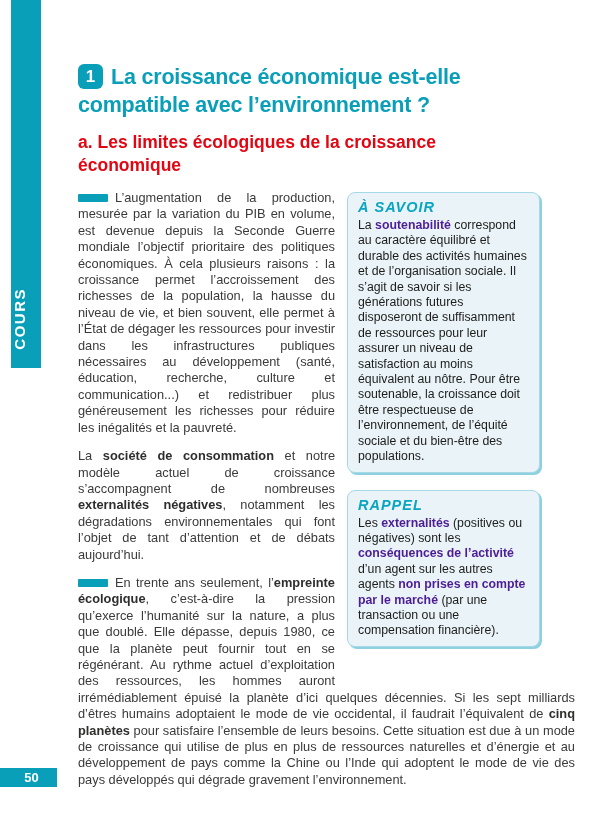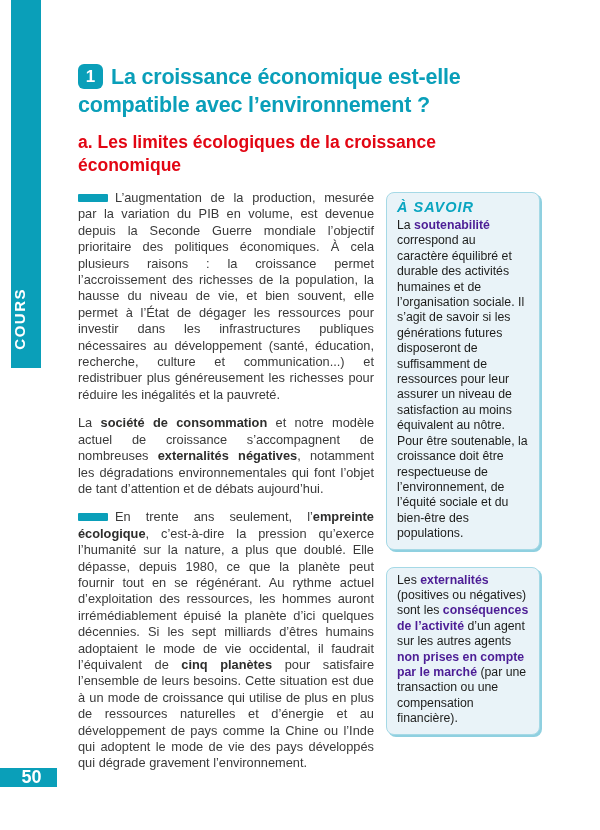--- a/index.html
+++ b/index.html
@@ -18,21 +18,21 @@
   .side-bar .label{
     position:absolute;bottom:18px;left:0;width:30px;
     writing-mode:vertical-rl;transform:rotate(180deg);
     color:#ffffff;font-weight:bold;font-size:15px;letter-spacing:1.5px;
     text-align:center;
   }
 
   
   .pagenum-strip{
     position:absolute;left:0;top:768px;width:57px;height:19px;
-    background:#0a9fb9;color:#ffffff;font-weight:bold;font-size:18px;
+    background:#0a9fb9;color:#ffffff;font-weight:bold;font-size:13px;
     line-height:19px;text-align:center;padding-left:6px;box-sizing:border-box;
   }
 
   .content{position:absolute;left:78px;top:64px;width:497px;}
 
   h1.title{
     margin:0 0 10px 0;width:470px;
     color:#0a9fb9;font-size:21.5px;line-height:27.5px;font-weight:bold;
     letter-spacing:-0.2px;
   }
@@ -52,21 +52,21 @@
     hyphens:auto;-webkit-hyphens:auto;
   }
   .article p b{color:#2e2e2d;}
   .marker{
     display:inline-block;width:30px;height:8px;background:#0a9fb9;
     margin-right:7px;border-radius:1px;
   }
 
   
   .sideboxes{
-    float:right;width:154px;margin:2px 35px 10px 12px;
+    float:right;width:193px;margin:2px 35px 10px 12px;
   }
   .infobox{
     background:#e9f3f8;border:1px solid #a5d9e6;border-radius:8px;
     box-shadow:2px 2px 0 #8fd0e0;
     padding:5px 10px 7px 10px;box-sizing:border-box;margin-bottom:17px;
   }
   .infobox .box-title{
     color:#0aa5c0;font-weight:bold;font-style:italic;
     font-size:14.5px;line-height:18px;letter-spacing:1px;margin-bottom:2px;
   }
@@ -95,20 +95,21 @@
     <h2 class="subtitle">a. Les limites écologiques de la croissance économique</h2>
 
     <div class="article">
 
       <div class="sideboxes">
         <div class="infobox">
           <div class="box-title">À SAVOIR</div>
           <div class="box-text"><span>La </span><b>soutenabilité</b><span> correspond au caractère équilibré et durable des activités humaines et de l’organisation sociale. Il s’agit de savoir si les générations futures disposeront de suffisamment de ressources pour leur assurer un niveau de satisfaction au moins équivalent au nôtre. Pour être soutenable, la croissance doit être respectueuse de l’environnement, de l’équité sociale et du bien-être des populations.</span></div>
         </div>
         <div class="infobox">
+          <div class="box-title">RAPPEL</div>
           <div class="box-text"><span>Les </span><b>externalités</b><span> (positives ou négatives) sont les </span><b>conséquences de l’activité</b><span> d’un agent sur les </span><span>autres agents </span><b>non prises en compte par le marché</b><span> (par une transaction ou une compensation financière).</span></div>
         </div>
       </div>
 
       <p><span class="marker"></span><span>L’augmentation de la production, mesurée par la variation du PIB en volume, est devenue depuis la Seconde Guerre mondiale l’objectif prioritaire des politiques économiques. À cela plusieurs raisons : la croissance permet l’accroissement des richesses de la population, la hausse du niveau de vie, et bien souvent, elle permet à l’État de dégager les ressources pour investir dans les infrastructures publiques nécessaires au développement (santé, éducation, recherche, culture et communication...) et redistribuer plus généreusement les richesses pour réduire les inégalités et la pauvreté.</span></p>
 
 
       <p><span>La </span><b>société de consommation</b><span> et notre modèle actuel de croissance s’accompagnent de nombreuses </span><b>externalités négatives</b><span>, notamment les dégradations environnementales qui font l’objet de tant d’attention et de débats aujourd’hui.</span></p>
 
       <p><span class="marker"></span><span>En trente ans seulement, l’</span><b>empreinte écologique</b><span>, c’est-à-dire la pression qu’exerce l’humanité sur la nature, a plus que doublé. Elle dépasse, depuis 1980, ce que la planète peut fournir tout en se régénérant. Au rythme actuel d’exploitation des ressources, les hommes auront irrémédiablement épuisé la planète d’ici quelques décennies. Si les sept milliards d’êtres humains adoptaient le mode de vie occidental, il faudrait l’équivalent de </span><b>cinq planètes</b><span> pour satisfaire l’ensemble de leurs besoins. Cette situation est due à un mode de croissance qui utilise de plus en plus de ressources naturelles et d’énergie et au développement de pays comme la Chine ou l’Inde qui adoptent le mode de vie des pays développés qui dégrade gravement l’environnement.</span></p>

